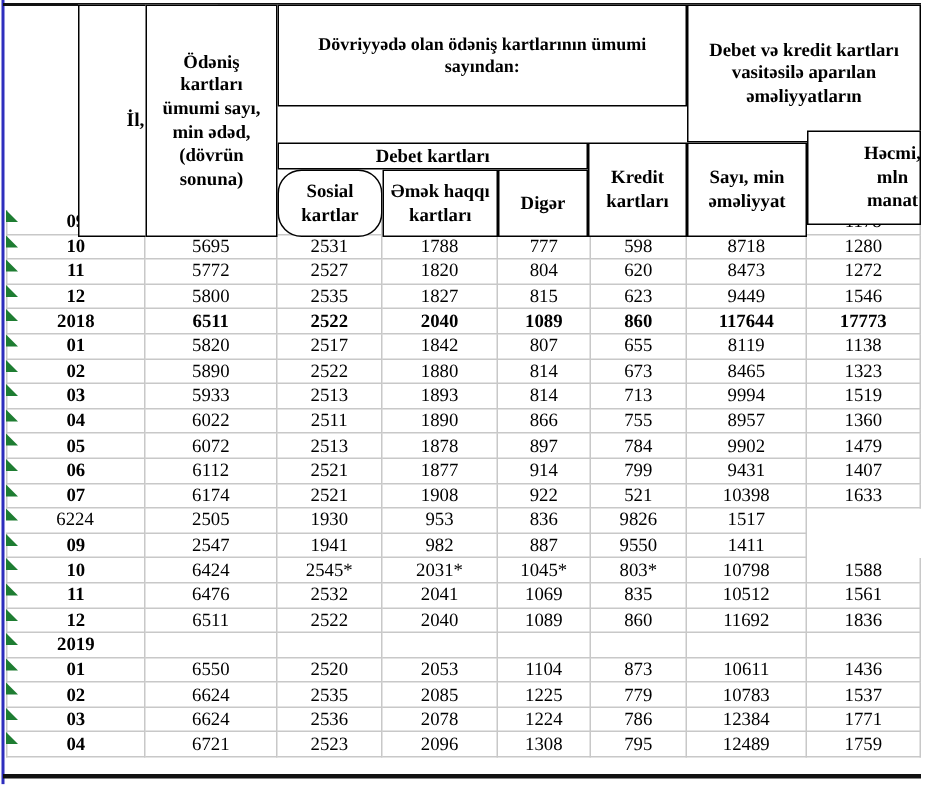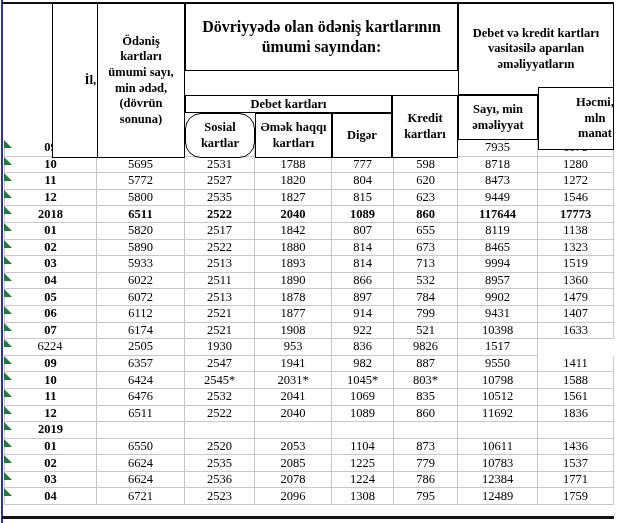--- a/index.html
+++ b/index.html
@@ -13,28 +13,28 @@
 
   
   .thead{position:absolute;left:4px;top:3px;width:610px;height:155px;z-index:3;}
   .hcell{
     position:absolute;box-sizing:border-box;border:1px solid #000;background:#fff;
     display:flex;align-items:center;justify-content:center;text-align:center;
     font-weight:bold;line-height:1.25;padding:1px 2px;
   }
   .h-ilay      {left:0;   top:0;   width:93px; height:155px;font-size:13px;margin-left:48px;}
   .h-total     {left:93px; top:0;  width:88px; height:155px;font-size:12.5px;}
-  .h-group1    {left:181px;top:0;  width:273px;height:68px; font-size:16px;}
+  .h-group1    {left:181px;top:0;  width:273px;height:68px; font-size:12px;}
   .h-group2    {left:454px;top:0;  width:156px;height:92px; font-size:12.5px;}
   .h-debet     {left:181px;top:92px;width:207px;height:18px;font-size:12.5px;line-height:1;}
   .h-sosial    {left:181px;top:110px;width:70px;height:45px;font-size:12.5px;border-radius:16px;}
   .h-emek      {left:251px;top:110px;width:77px;height:45px;font-size:12.5px;}
   .h-diger     {left:328px;top:110px;width:60px;height:45px;font-size:12.5px;}
   .h-kredit    {left:388px;top:92px;width:66px; height:63px;font-size:12.5px;}
-  .h-sayi      {left:454px;top:92px;width:80px; height:45px;font-size:12.5px;}
+  .h-sayi      {left:454px;top:92px;width:80px; height:63px;font-size:12.5px;}
   .h-hecmi     {left:534px;top:84px;width:76px; height:63px;font-size:12.5px;padding-left:40px;}
 
   
   .tbody{position:absolute;left:4px;top:140px;width:544px;z-index:1;}
   .row{
     display:grid;grid-template-columns:93px 88px 70px 77px 62px 64px 80px 76px;
     height:16.6px;position:relative;
   }
   .cell{
     box-sizing:border-box;border-right:1px solid #c8c8c8;border-bottom:1px solid #c8c8c8;
@@ -144,21 +144,21 @@
         <div class="cell">9994</div>
         <div class="cell">1519</div>
       </div>
       <div class="row">
         <span class="marker"></span>
         <div class="cell first">04</div>
         <div class="cell">6022</div>
         <div class="cell">2511</div>
         <div class="cell">1890</div>
         <div class="cell">866</div>
-        <div class="cell">532</div>
+        <div class="cell">755</div>
         <div class="cell">8957</div>
         <div class="cell">1360</div>
       </div>
       <div class="row">
         <span class="marker"></span>
         <div class="cell first">05</div>
         <div class="cell">6072</div>
         <div class="cell">2513</div>
         <div class="cell">1878</div>
         <div class="cell">897</div>
@@ -194,21 +194,20 @@
         <div class="cell">2505</div>
         <div class="cell">1930</div>
         <div class="cell">953</div>
         <div class="cell">836</div>
         <div class="cell">9826</div>
         <div class="cell">1517</div>
       </div>
       <div class="row">
         <span class="marker"></span>
         <div class="cell first">09</div>
-        <div class="cell">6357</div>
         <div class="cell">2547</div>
         <div class="cell">1941</div>
         <div class="cell">982</div>
         <div class="cell">887</div>
         <div class="cell">9550</div>
         <div class="cell">1411</div>
       </div>
       <div class="row">
         <span class="marker"></span>
         <div class="cell first">10</div>

